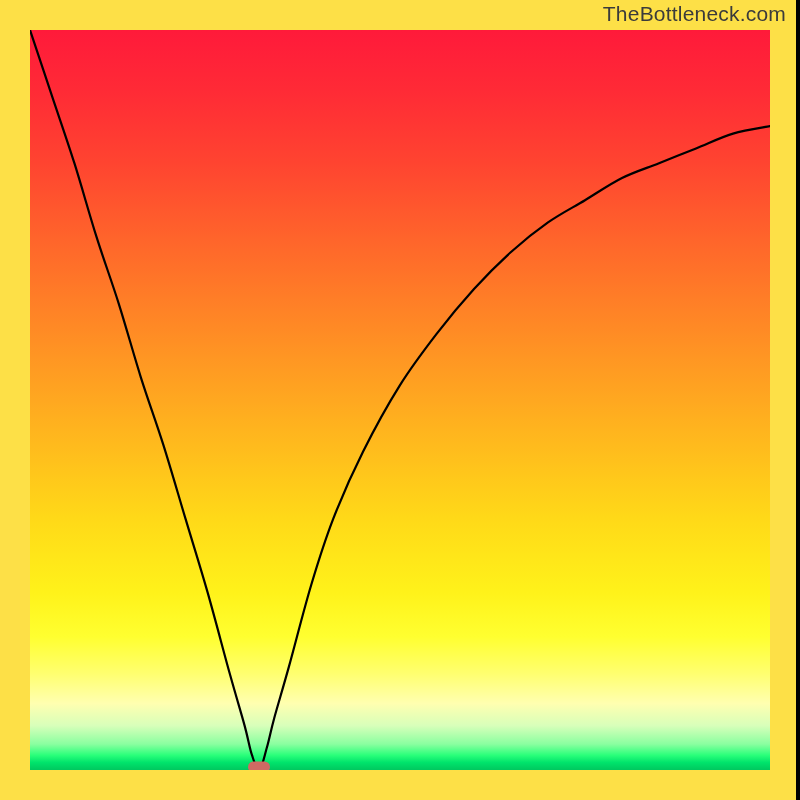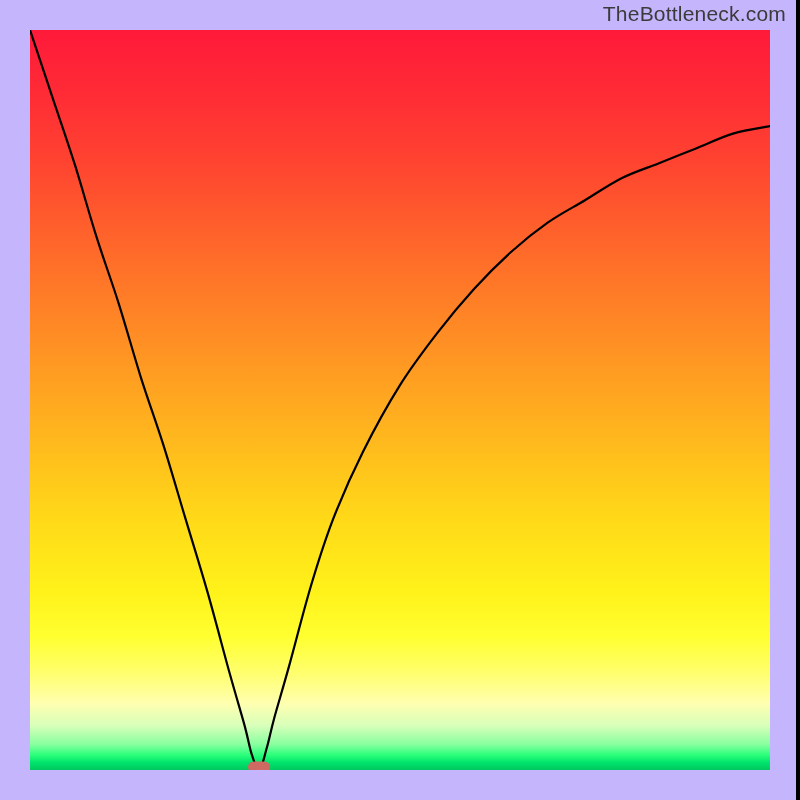--- a/index.html
+++ b/index.html
@@ -8,21 +8,21 @@
     width: 800px;
     height: 800px;
     overflow: hidden;
     font-family: Arial, Helvetica, sans-serif;
     background: #000;
   }
   .frame {
     position: relative;
     width: 796px;
     height: 800px;
-    background: #c4b5fd;
+    background: #fde047;
   }
   .attrib {
     position: absolute;
     top: 2px;
     right: 10px;
     color: #3b3b3b;
     font-size: 21px;
     font-weight: 400;
     letter-spacing: 0.2px;
     z-index: 5;

